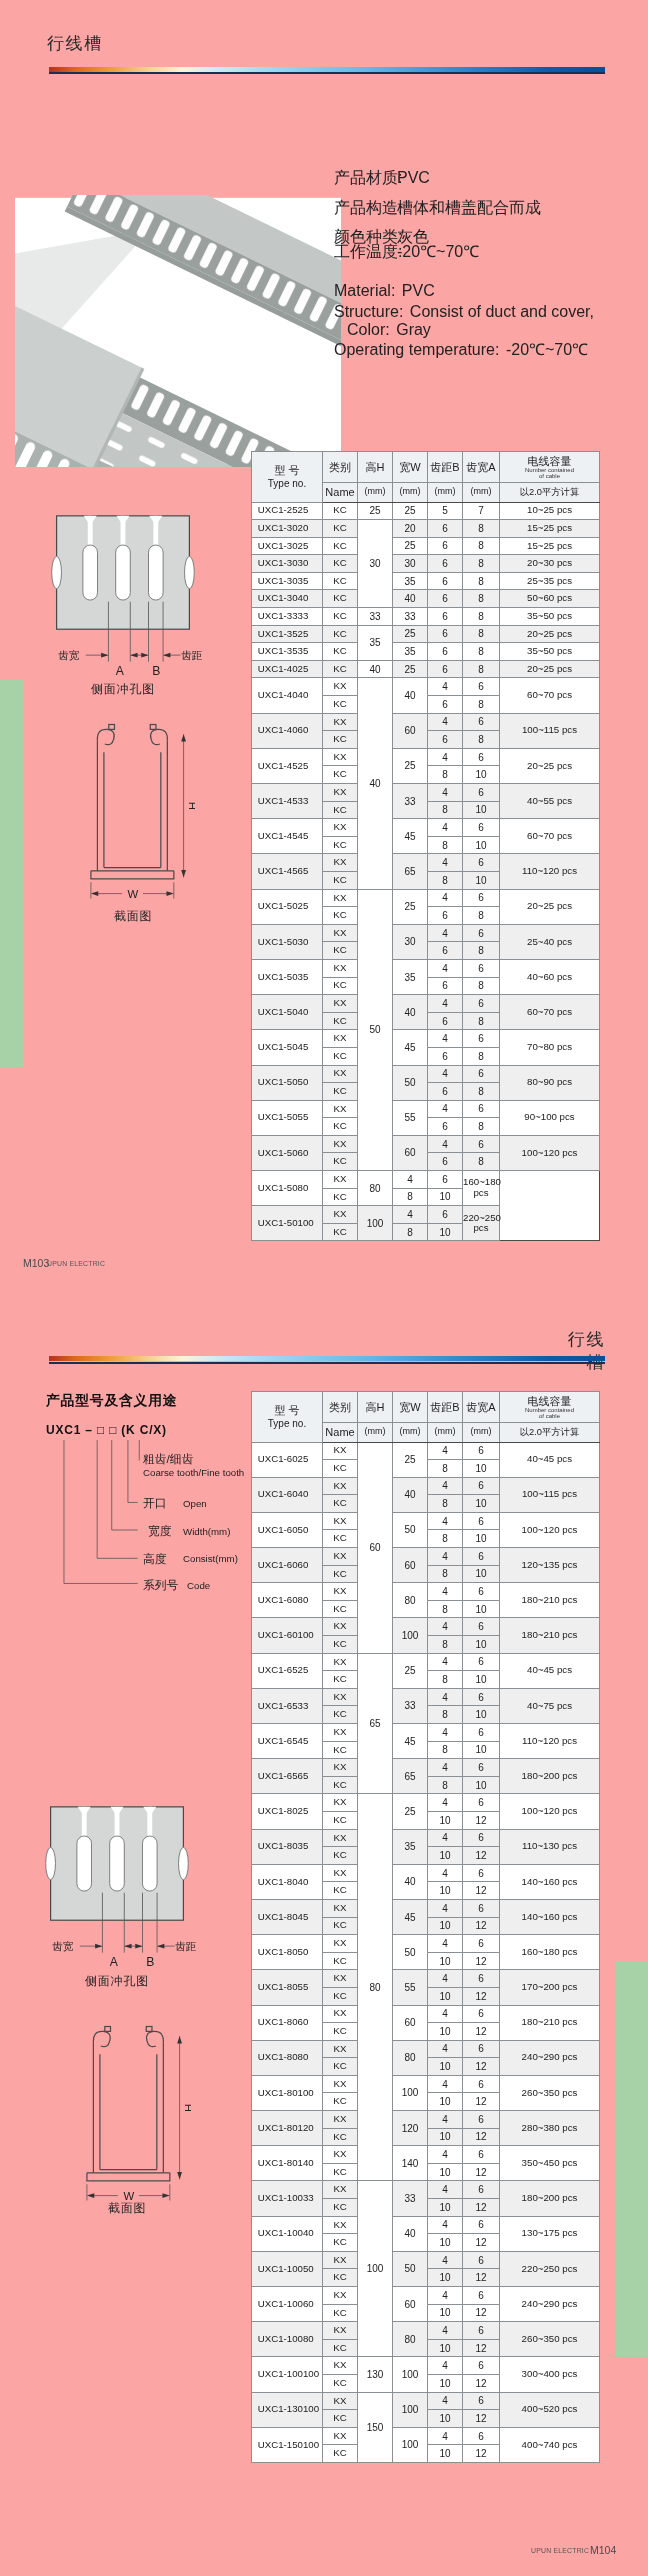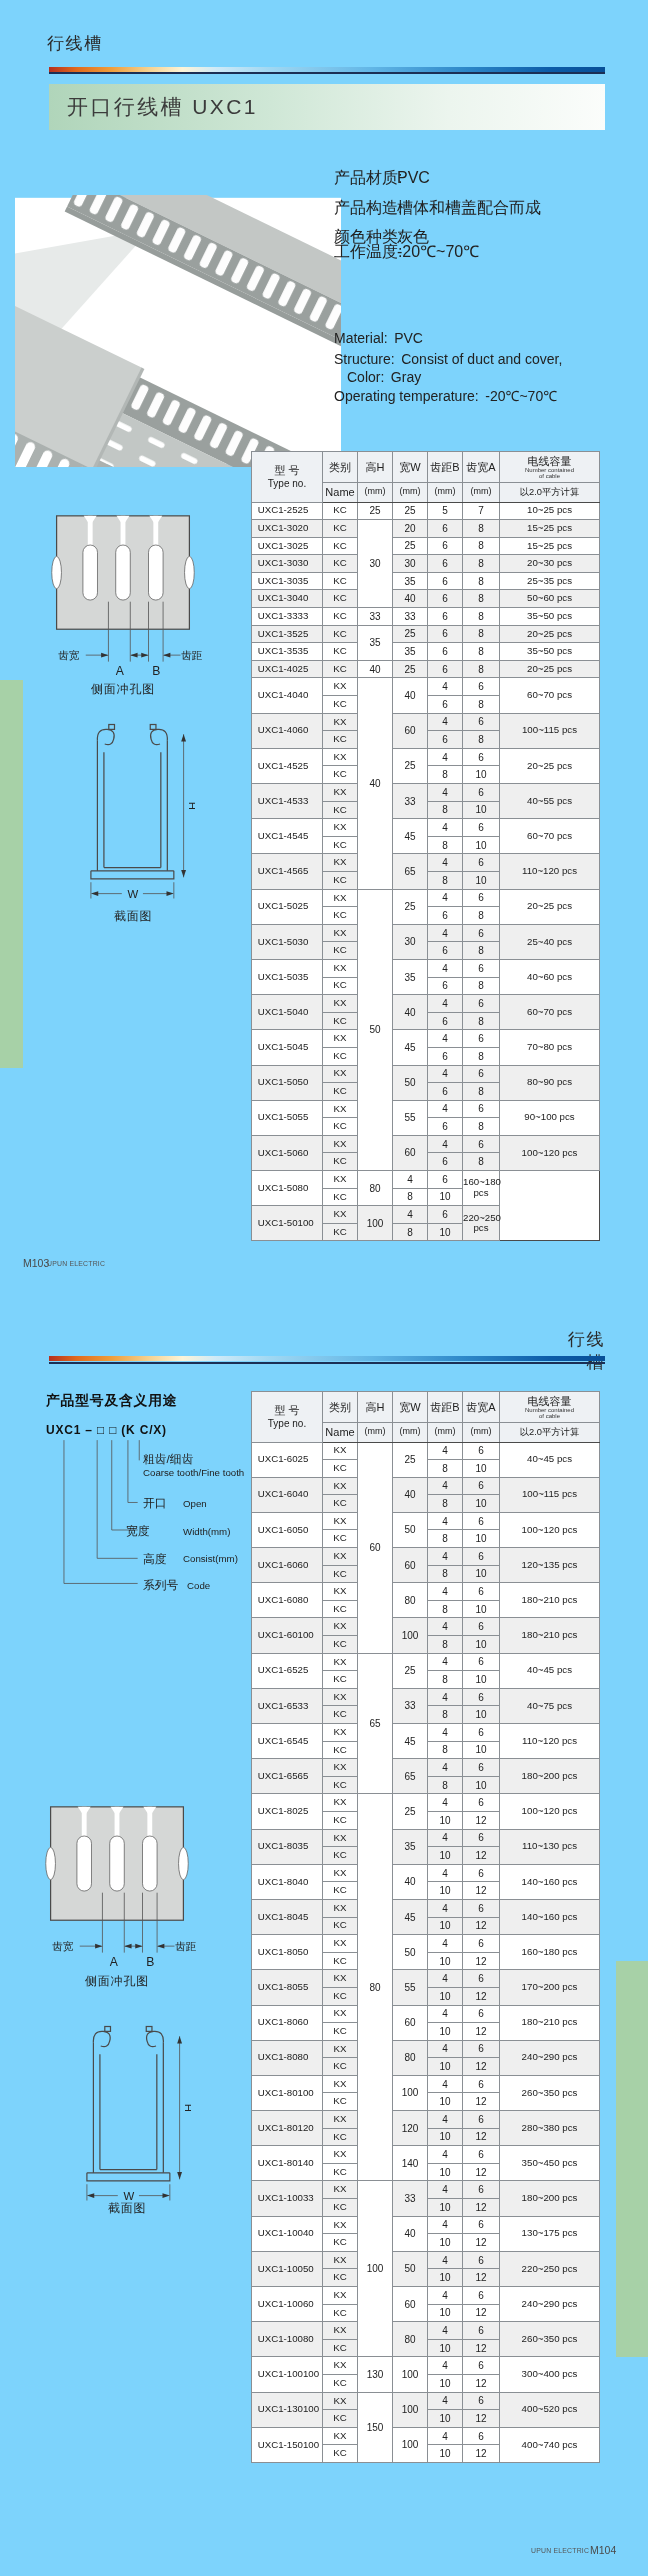--- a/index.html
+++ b/index.html
@@ -1,34 +1,34 @@
 <!DOCTYPE html>
 <html style="font-size:13px"><head>
 <meta charset="utf-8">
 <style>
   *{margin:0;padding:0;box-sizing:border-box;}
   body{background:#fff;font-family:"Liberation Sans",sans-serif;}
-  #page{position:relative;width:649px;height:2576px;background:#7dd3fc;overflow:hidden;}
+  #page{position:relative;width:649px;height:2576px;background:#fca5a5;overflow:hidden;}
   .abs{position:absolute;}
 
   
   .sec-label{font-size:17px;color:#2a2a2a;letter-spacing:1.6px;}
   .rainbow{position:absolute;left:49px;width:556px;height:4.9px;
     background:linear-gradient(90deg,#b5301e 0%,#e06a1e 5%,#ee9c3a 11%,#f6d291 18%,#fdf4d8 24%,#cfeaf7 30%,#9fd7f2 40%,#62b6e6 58%,#2d87c8 75%,#0c5ca8 90%,#084f97 100%);}
   .rainbow-line{position:absolute;left:49px;width:556px;height:1.6px;background:#1b2f55;}
   .banner{position:absolute;left:49px;top:84px;width:556px;height:46px;
     background:linear-gradient(90deg,#b0d5ba 0%,#cfe7d6 40%,#ecf5ee 72%,#fbfdfb 100%);}
   .banner-text{margin-left:18px;line-height:46px;font-size:21px;color:#3b3b3b;letter-spacing:2.4px;}
 
   
   .specs{position:absolute;left:334px;top:168px;width:292px;height:195px;}
   .spec-line{position:absolute;left:0;white-space:nowrap;color:#222;}
   .spec-cn{font-size:16px;}
   .spec-cn .lb{display:inline-block;width:63px;}
-  .spec-en{font-size:14px;margin-top:48px;}
+  .spec-en{font-size:16px;}
   .spec-en .lb{margin-right:6.5px;}
   .scn0{top:0;} .scn1{top:30px;} .scn2{top:59px;} .scn3{top:72px;}
   .sen0{top:114px;} .sen1{top:135px;} .sen2{top:153px;margin-left:13px;} .sen3{top:170px;}
 
   
   .green-strip{position:absolute;background:#a7d1a7;}
   .gs1{left:0;top:680px;width:23px;height:388px;}
   .gs2{left:616px;top:1961px;width:32px;height:396px;}
 
   
@@ -71,23 +71,20 @@
   svg text{font-family:"Liberation Sans",sans-serif;}
 </style>
 </head>
 <body>
 
 <div id="page">
 
   <div class="abs sec-label" style="left:47px;top:32px;">行线槽</div>
   <div class="rainbow" style="top:67px;"></div>
   <div class="rainbow-line" style="top:72px;"></div>
-  <div class="banner">
-    <div class="banner-text">开口行线槽 UXC1</div>
-  </div>
 
   <svg class="abs" style="left:14.6px;top:195px;" width="326" height="272" viewBox="0 0 410 335">
     <defs>
       <pattern id="slotsA" width="22" height="45" patternUnits="userSpaceOnUse">
         <rect width="22" height="45" fill="#9aa09e"></rect>
         <rect x="5" y="6" width="11" height="33" rx="5" fill="#fdfdfd"></rect>
       </pattern>
       <pattern id="slotsB" width="24" height="62" patternUnits="userSpaceOnUse">
         <rect width="24" height="62" fill="#abb1af"></rect>
         <rect x="6" y="9" width="12" height="44" rx="6" fill="#ffffff"></rect>
@@ -545,21 +542,21 @@
       <path d="M120 5 V151 H170"></path>
       <path d="M138 5 V116 H170"></path>
       <path d="M158 5 V82 H170"></path>
       <path d="M172 5 V30"></path>
     </g>
   </svg>
   <div class="leg-cn" style="left:143px;top:1452px;">粗齿/细齿</div>
   <div class="leg-en" style="left:143px;top:1467px;">Coarse tooth/Fine tooth</div>
   <div class="leg-cn" style="left:143px;top:1496px;">开口</div>
   <div class="leg-en" style="left:183px;top:1498px;">Open</div>
-  <div class="leg-cn" style="left:126px;top:1524px;">宽度</div>
+  <div class="leg-cn" style="left:148px;top:1524px;">宽度</div>
   <div class="leg-en" style="left:183px;top:1526px;">Width(mm)</div>
   <div class="leg-cn" style="left:143px;top:1552px;">高度</div>
   <div class="leg-en" style="left:183px;top:1553px;">Consist(mm)</div>
   <div class="leg-cn" style="left:143px;top:1578px;">系列号</div>
   <div class="leg-en" style="left:187px;top:1580px;">Code</div>
 
   <svg class="abs" style="left:36px;top:1802px;" width="162" height="166" viewBox="0 0 200 205">
     <rect x="18" y="6" width="164" height="140" fill="#d5d7d6" stroke="#4a4a4a" stroke-width="1.5"></rect>
     <g fill="#ffffff" stroke="#666" stroke-width="1">
       <rect x="56.5" y="6" width="6" height="44" stroke="none"></rect>

